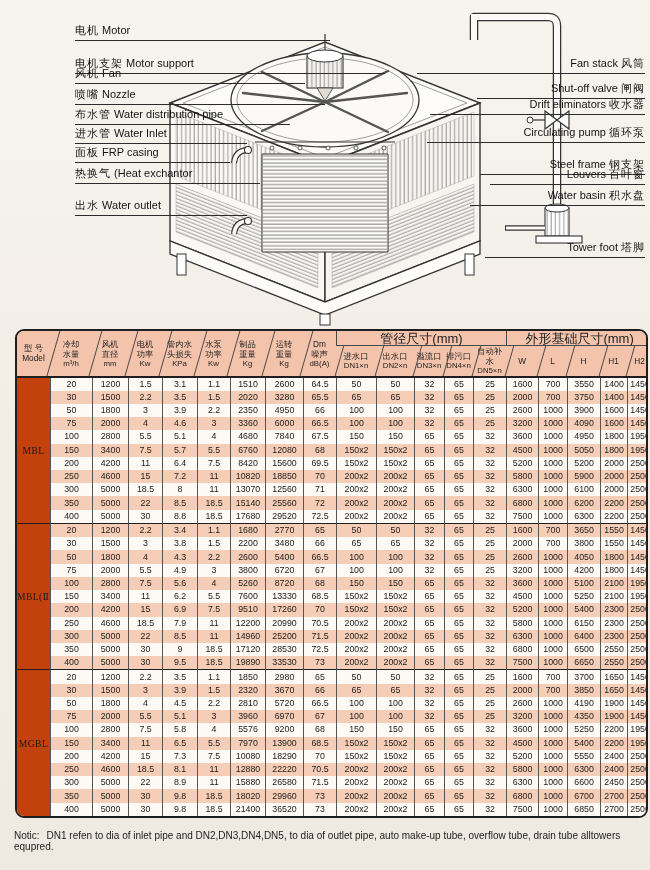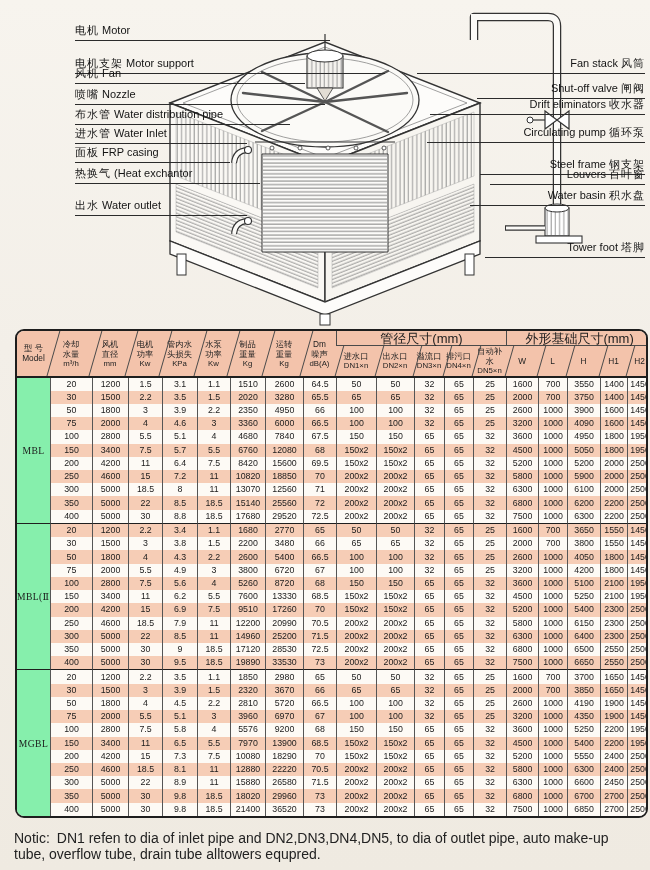--- a/index.html
+++ b/index.html
@@ -44,30 +44,30 @@
   th .h3{display:block;font-size:7.8px;line-height:9.5px;color:#222;}
   th.grp{font-size:13px;border-left:1px solid #4a4a4a;border-bottom:1px solid #4a4a4a;height:14px;line-height:13px;}
   thead th.botline{border-bottom:2px solid #1e1e1e;}
   td{
     font-size:8.8px;text-align:center;padding:0;height:13px;line-height:13px;
     border-left:1px solid #555;color:#1b1b1b;overflow:hidden;white-space:nowrap;
   }
   tr.pink td{background:#f6cdb6;}
   tr.white td{background:#fdfaf5;}
   tbody td.model{
-    border-left:none;background:#86efac;
+    border-left:none;background:#c2410c;
     font-family:"Liberation Serif","DejaVu Serif",serif;
     font-size:9.6px;letter-spacing:0.4px;
   }
   tbody.sec-sep tr:first-child td{border-top:1.5px solid #1e1e1e;}
 
   
   .notes{position:absolute;top:826px;left:14px;width:628px;}
   .note-zh{font-size:10px;color:#6a6a6a;letter-spacing:0.4px;}
-  .note-en{font-size:14px;color:#222;margin-top:4px;}
+  .note-en{font-size:10px;color:#222;margin-top:4px;}
   .note-label{margin-right:7px;}
 </style>
 </head>
 <body>
 
 <div class="page">
 
   <div class="diagram">
     <svg width="650" height="327" viewBox="0 0 650 327">
       <defs>

